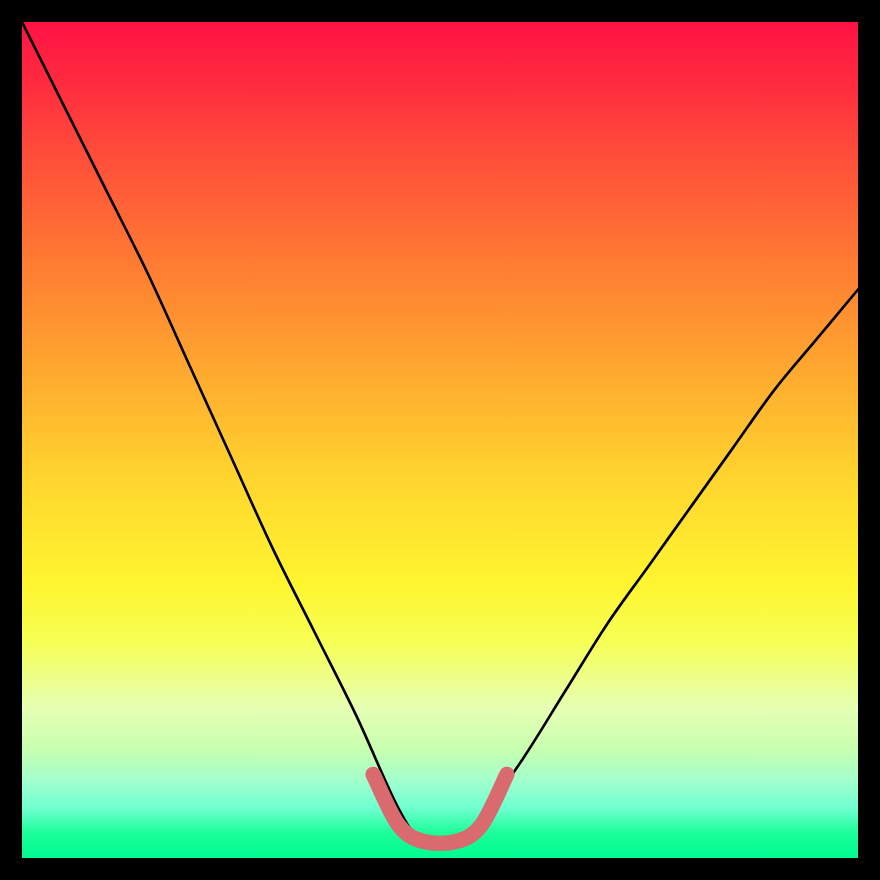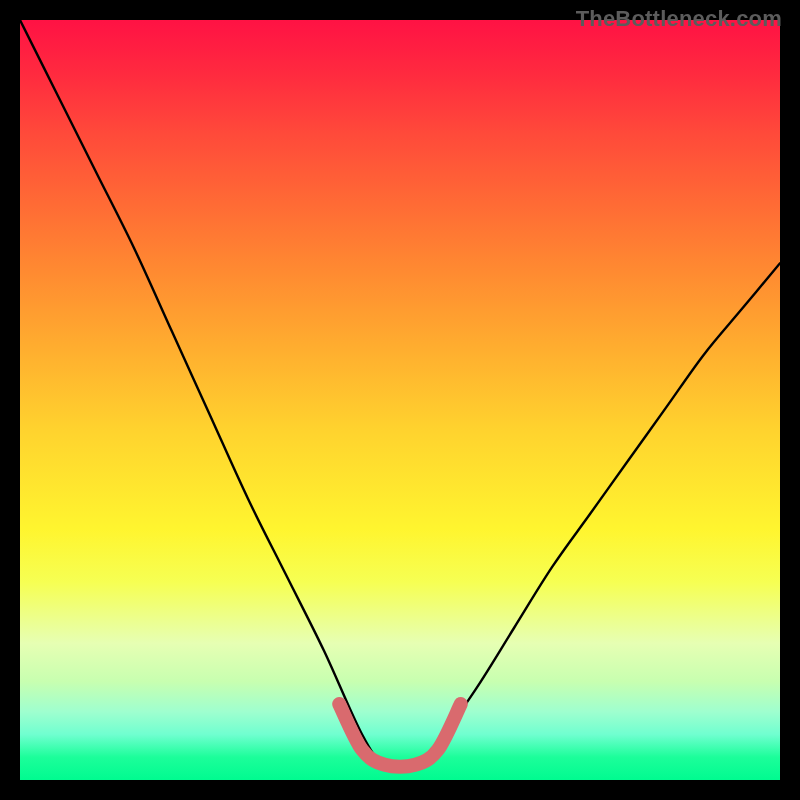--- a/index.html
+++ b/index.html
@@ -56,20 +56,19 @@
     inset: 0;
     width: 760px;
     height: 760px;
     pointer-events: none;
   }
 </style>
 </head>
 <body>
 
 <div class="frame">
-  <div class="watermark">TheBottleneck.com</div>
   <div class="plot">
     <svg class="svg-layer" viewBox="0 0 100 100" preserveAspectRatio="none">
       <path fill="none" stroke="#000" stroke-width="2.4" stroke-linecap="round" stroke-linejoin="round" vector-effect="non-scaling-stroke" d="M 0 0 C 0.8333333333333334 1.6666666666666667, 3.333333333333333 6.666666666666666, 5 10 C 6.666666666666667 13.333333333333334, 8.333333333333334 16.666666666666668, 10 20 C 11.666666666666666 23.333333333333332, 13.333333333333334 26.5, 15 30 C 16.666666666666668 33.5, 18.333333333333332 37.333333333333336, 20 41 C 21.666666666666668 44.666666666666664, 23.333333333333332 48.333333333333336, 25 52 C 26.666666666666668 55.666666666666664, 28.333333333333332 59.5, 30 63 C 31.666666666666668 66.5, 33.333333333333336 69.66666666666667, 35 73 C 36.666666666666664 76.33333333333333, 38.333333333333336 79.5, 40 83 C 41.666666666666664 86.5, 43.666666666666664 91.5, 45 94 C 46.333333333333336 96.5, 46.833333333333336 97.33333333333333, 48 98 C 49.166666666666664 98.66666666666667, 50.833333333333336 98.5, 52 98 C 53.166666666666664 97.5, 53.666666666666664 96.66666666666667, 55 95 C 56.333333333333336 93.33333333333333, 58.333333333333336 90.5, 60 88 C 61.666666666666664 85.5, 63.333333333333336 82.66666666666667, 65 80 C 66.66666666666667 77.33333333333333, 68.33333333333333 74.5, 70 72 C 71.66666666666667 69.5, 73.33333333333333 67.33333333333333, 75 65 C 76.66666666666667 62.666666666666664, 78.33333333333333 60.333333333333336, 80 58 C 81.66666666666667 55.666666666666664, 83.33333333333333 53.333333333333336, 85 51 C 86.66666666666667 48.666666666666664, 88.33333333333333 46.166666666666664, 90 44 C 91.66666666666667 41.833333333333336, 93.33333333333333 40, 95 38 C 96.66666666666667 36, 99.16666666666667 33, 100 32"></path>
       <path fill="none" stroke="#d96a6e" stroke-width="14" stroke-linecap="round" stroke-linejoin="round" vector-effect="non-scaling-stroke" d="M 42 90 C 42.5 91, 44 94.66666666666667, 45 96 C 46 97.33333333333333, 46.833333333333336 97.66666666666667, 48 98 C 49.166666666666664 98.33333333333333, 50.833333333333336 98.33333333333333, 52 98 C 53.166666666666664 97.66666666666667, 54 97.33333333333333, 55 96 C 56 94.66666666666667, 57.5 91, 58 90"></path>
     </svg>
   </div>
 </div>
 
 </body></html>

